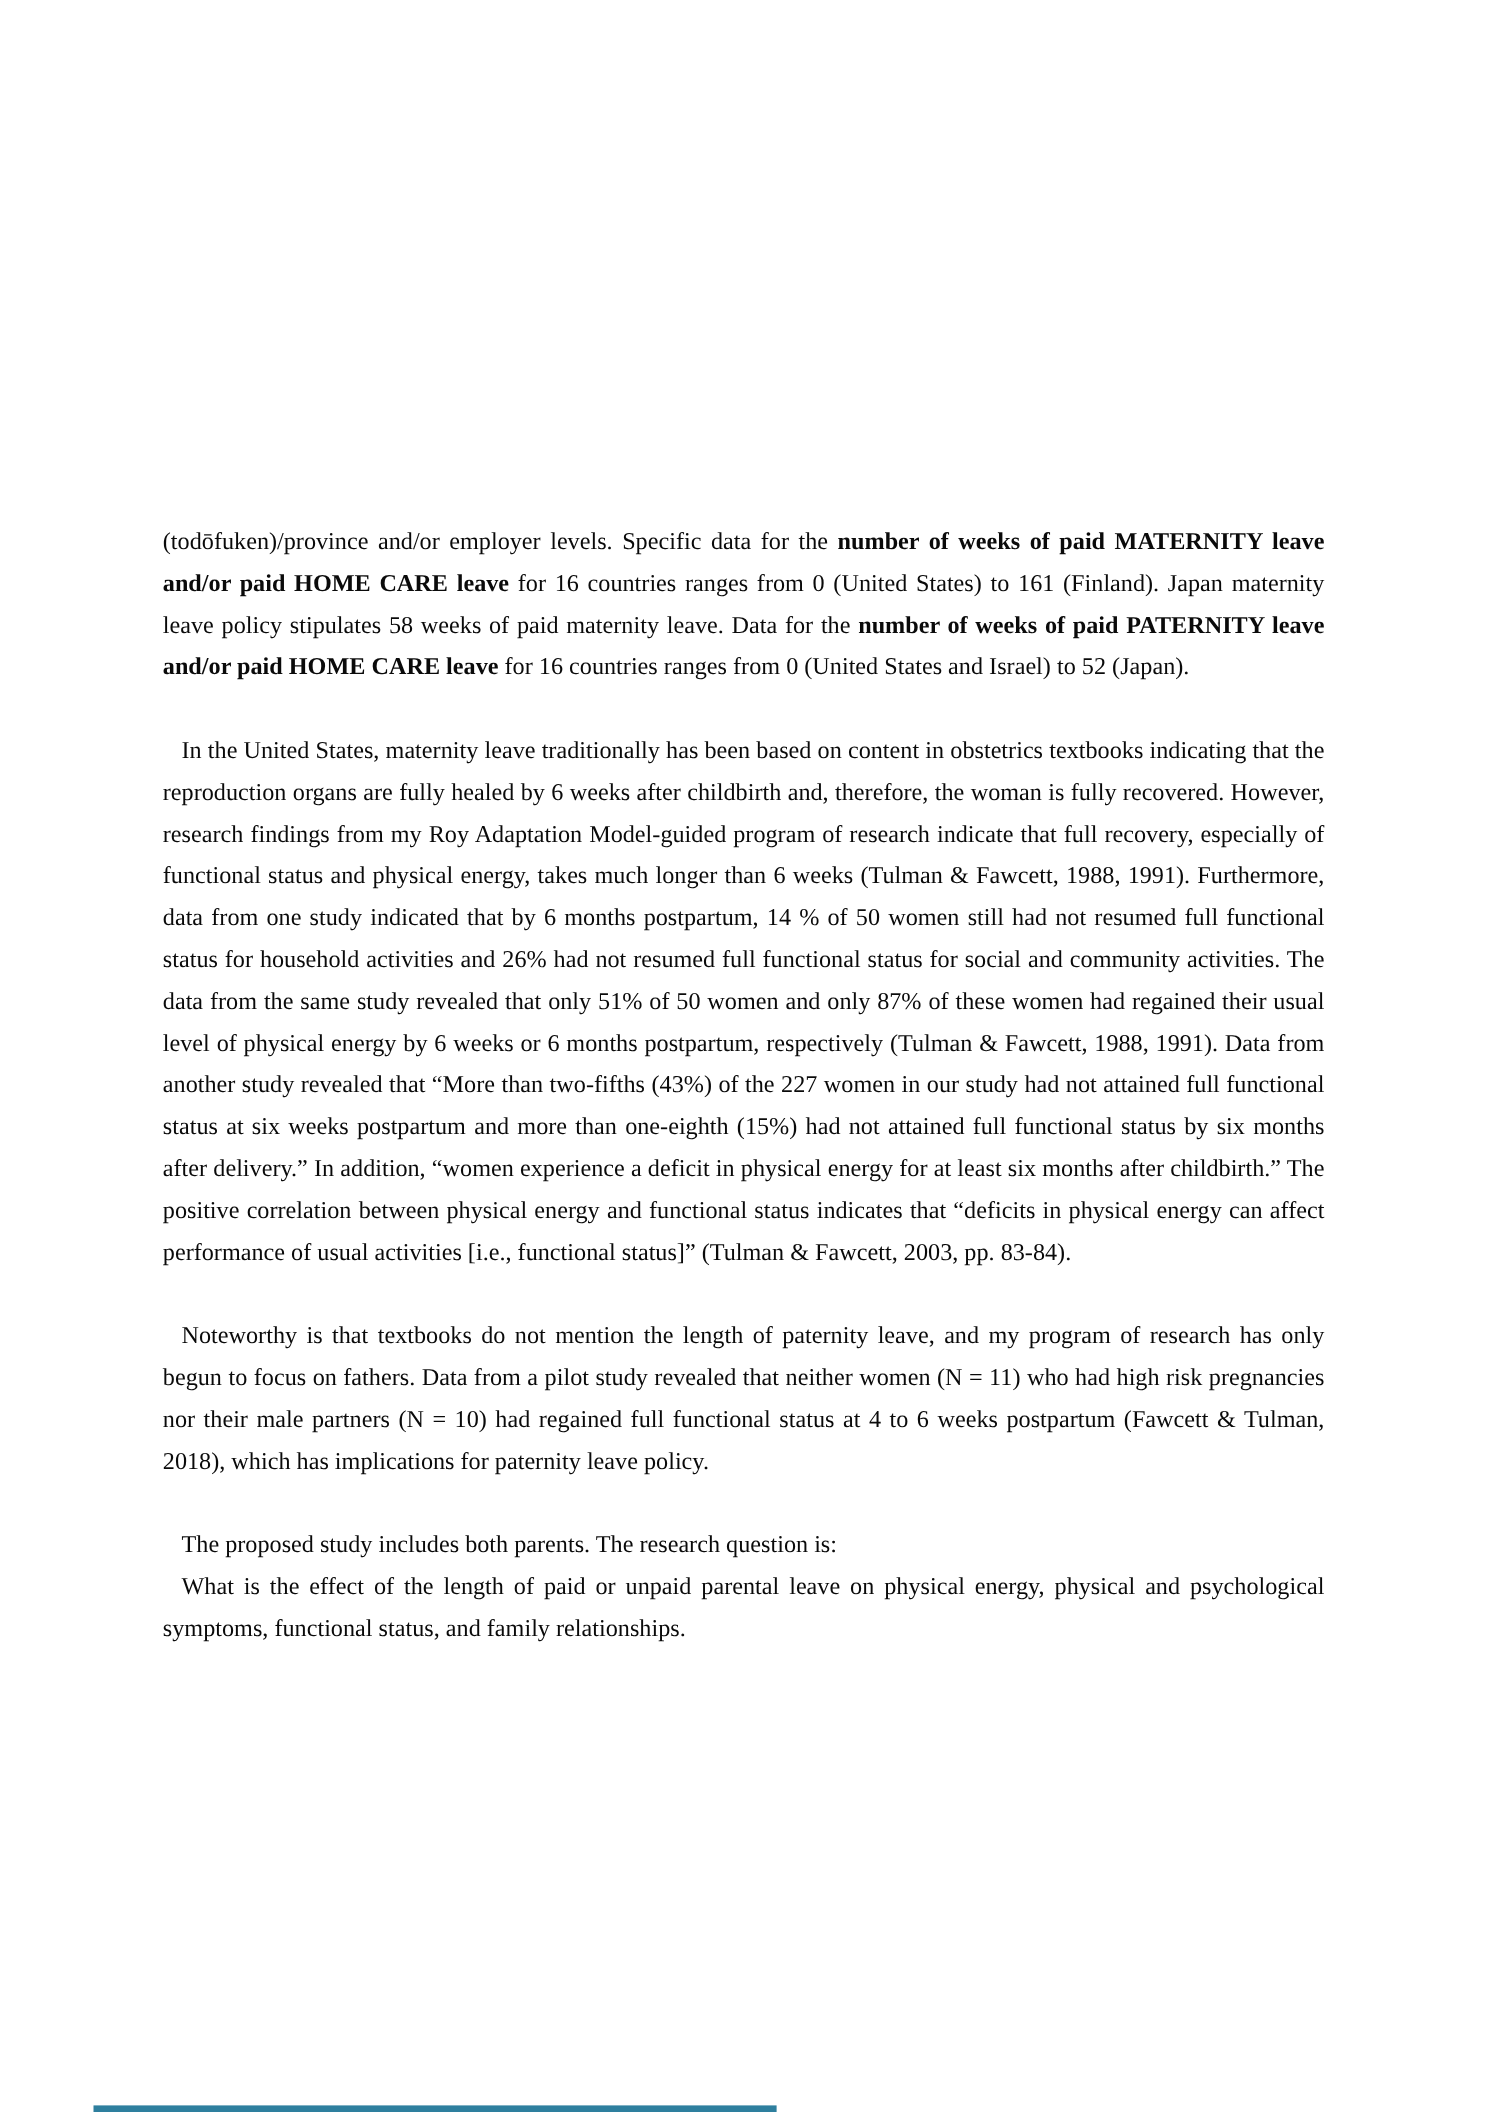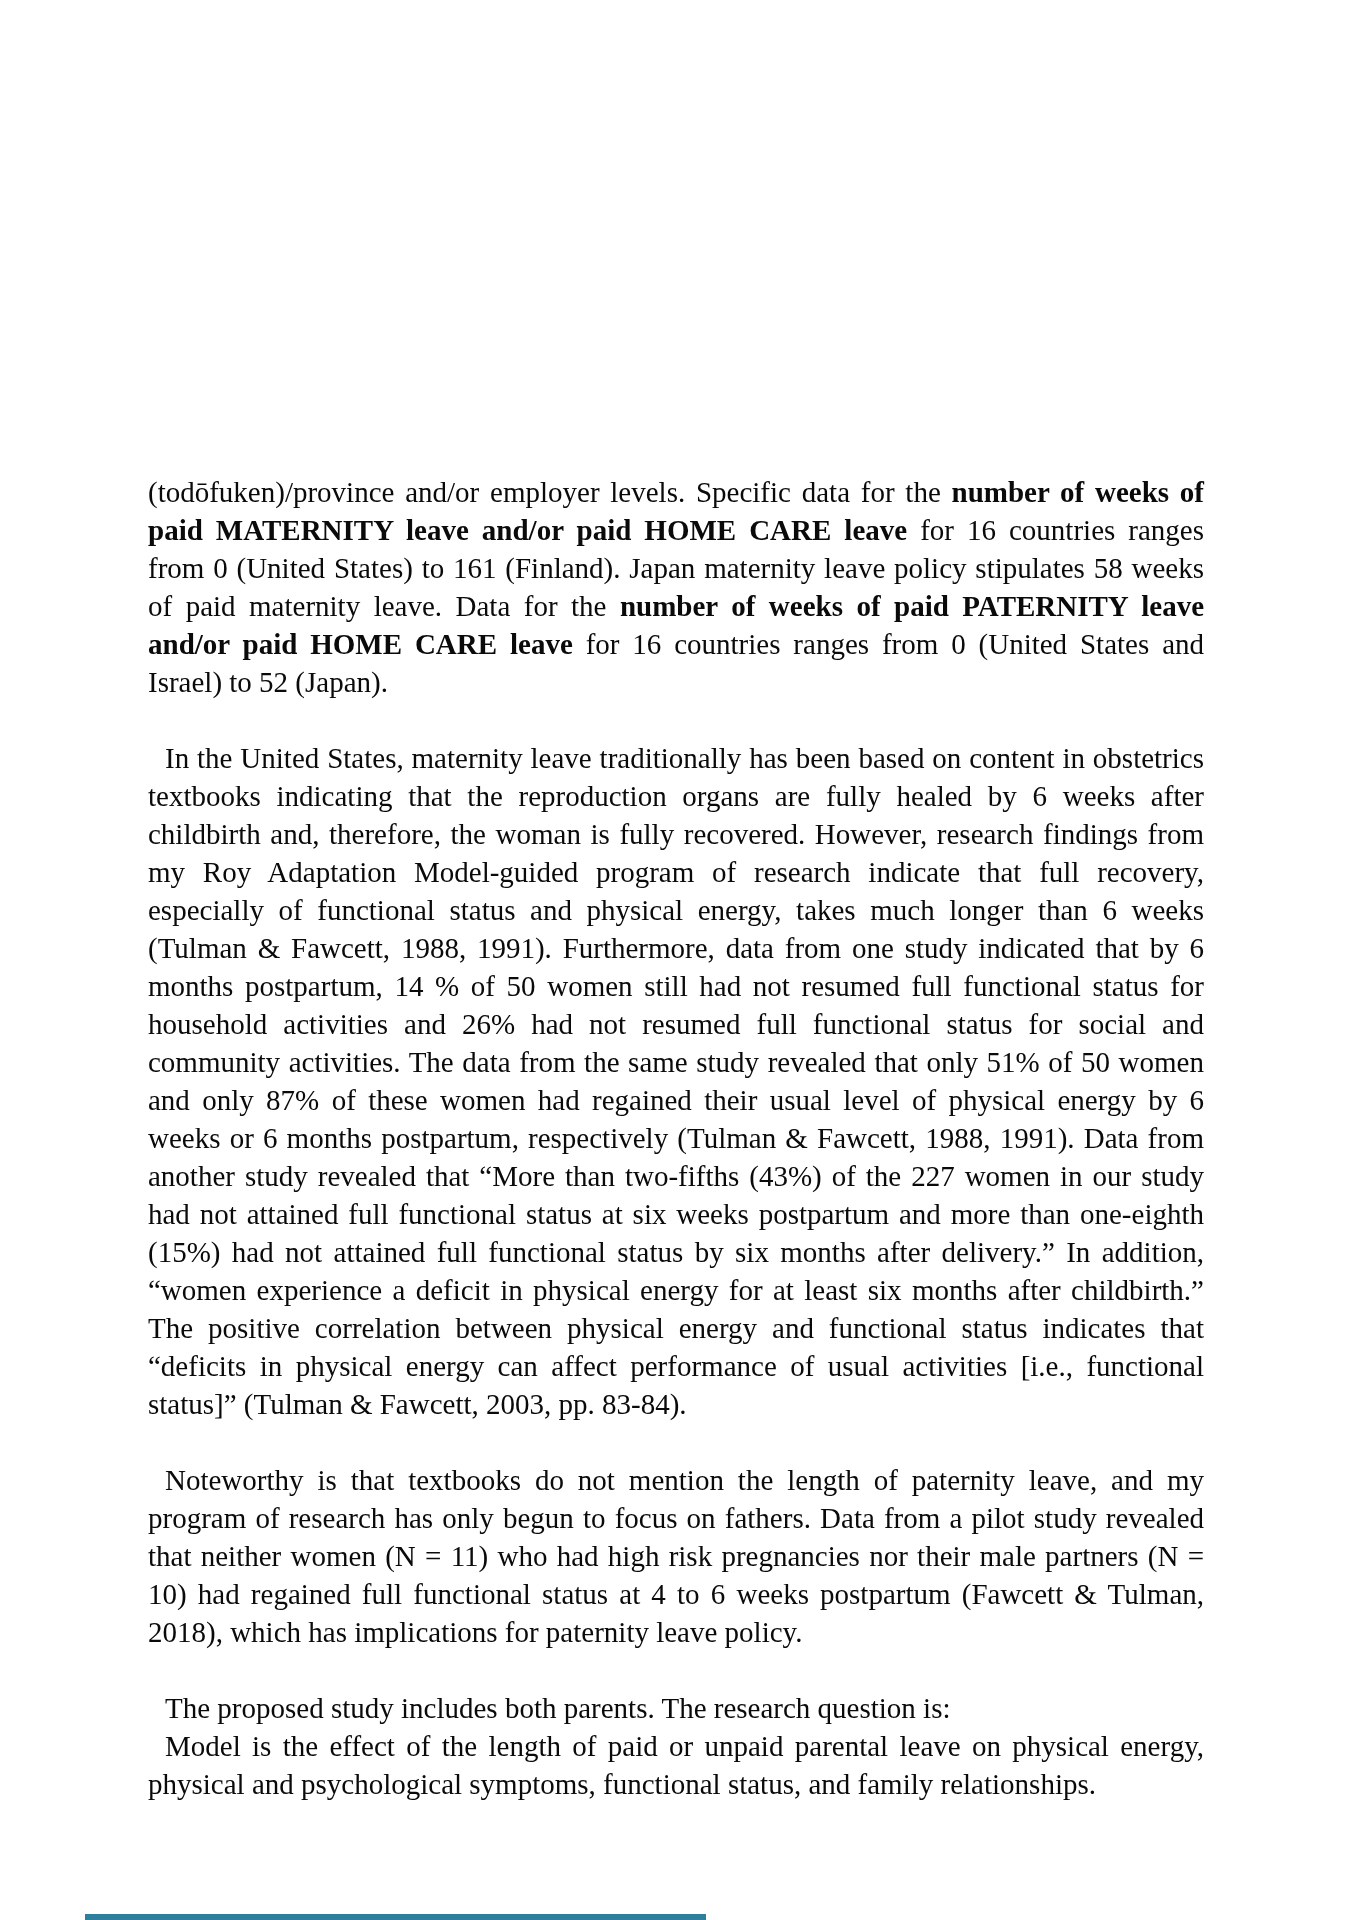--- a/index.html
+++ b/index.html
@@ -14,21 +14,21 @@
     background: #ffffff;
     overflow: hidden;
     font-family: "Liberation Serif", "DejaVu Serif", serif;
     color: #0a0a0a;
   }
   .content {
     position: absolute;
     left: 148px;
     top: 473px;
     width: 1056px;
-    font-size: 29px;
+    font-size: 22px;
     line-height: 38px;
     text-align: justify;
   }
   .para {
     margin: 0 0 38px 0;
     text-indent: 17px;
   }
   .para.no-indent {
     text-indent: 0;
   }
@@ -55,19 +55,19 @@
 
     <p class="para no-indent">
       <span>(todōfuken)/province and/or employer levels. Specific data for the </span><span class="bold">number of weeks of paid MATERNITY leave and/or paid HOME CARE leave</span><span> for 16 countries ranges from 0 (United States) to 161 (Finland). Japan maternity leave policy stipulates 58 weeks of paid maternity leave. Data for the </span><span class="bold">number of weeks of paid PATERNITY leave and/or paid HOME CARE leave</span><span> for 16 countries ranges from 0 (United States and Israel) to 52 (Japan).</span>
     </p>
 
     <p class="para">In the United States, maternity leave traditionally has been based on content in obstetrics textbooks indicating that the reproduction organs are fully healed by 6 weeks after childbirth and, therefore, the woman is fully recovered. However, research findings from my Roy Adaptation Model-guided program of research indicate that full recovery, especially of functional status and physical energy, takes much longer than 6 weeks (Tulman &amp; Fawcett, 1988, 1991). Furthermore, data from one study indicated that by 6 months postpartum, 14 % of 50 women still had not resumed full functional status for household activities and 26% had not resumed full functional status for social and community activities. The data from the same study revealed that only 51% of 50 women and only 87% of these women had regained their usual level of physical energy by 6 weeks or 6 months postpartum, respectively (Tulman &amp; Fawcett, 1988, 1991). Data from another study revealed that “More than two-fifths (43%) of the 227 women in our study had not attained full functional status at six weeks postpartum and more than one-eighth (15%) had not attained full functional status by six months after delivery.” In addition, “women experience a deficit in physical energy for at least six months after childbirth.” The positive correlation between physical energy and functional status indicates that “deficits in physical energy can affect performance of usual activities [i.e., functional status]” (Tulman &amp; Fawcett, 2003, pp. 83-84).</p>
 
     <p class="para">Noteworthy is that textbooks do not mention the length of paternity leave, and my program of research has only begun to focus on fathers. Data from a pilot study revealed that neither women (N = 11) who had high risk pregnancies nor their male partners (N = 10) had regained full functional status at 4 to 6 weeks postpartum (Fawcett &amp; Tulman, 2018), which has implications for paternity leave policy.</p>
 
     <p class="para tight">The proposed study includes both parents. The research question is:</p>
-    <p class="para">Model is the effect of the length of paid or unpaid parental leave on physical energy, physical and psychological symptoms, functional status, and family relationships.</p>
+    <p class="para">What is the effect of the length of paid or unpaid parental leave on physical energy, physical and psychological symptoms, functional status, and family relationships.</p>
 
 
   </div>
 
   <div class="table-top-edge"></div>
 </div>
 
 </body></html>

